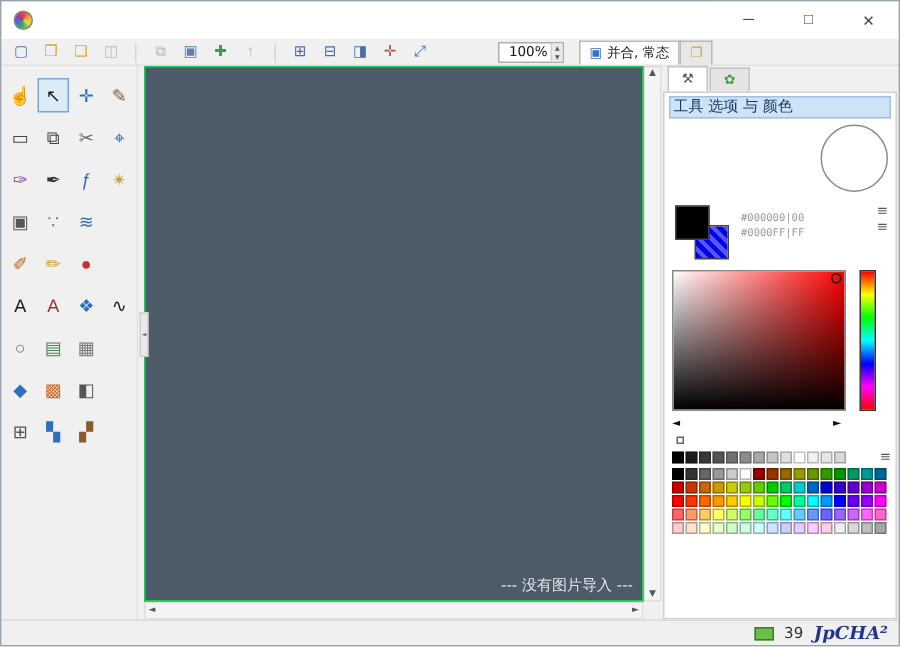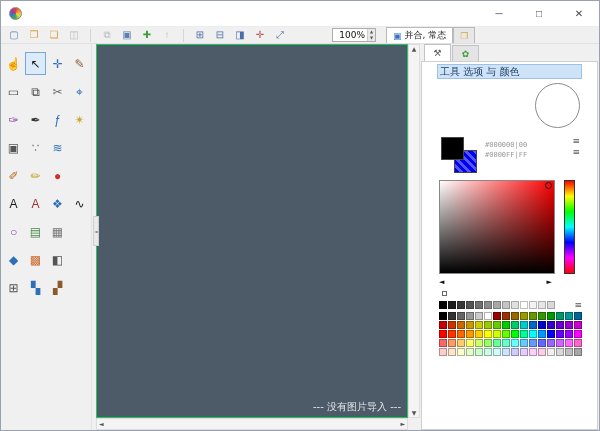--- a/index.html
+++ b/index.html
@@ -55,21 +55,21 @@
     justify-content:space-between;padding:0 2px}
   .corner{flex:0 0 12px;background:#f0f0f0}
   .scroll-arrow{font-size:6px;color:#555;line-height:1}
 
   
   .right-panel{flex:0 0 158px;display:flex;flex-direction:column;background:#f0f0f0;padding:0 1px}
   .rp-tabs{flex:0 0 17px;display:flex;align-items:flex-end;gap:1px;padding-left:3px}
   .rp-tab{width:27px;height:16px;border:1px solid #c3c3c3;border-bottom:none;background:#e4e4e4;
     display:flex;align-items:center;justify-content:center;font-size:9px}
   .rp-tab.selected{background:#fff;height:17px}
-  .rp-body{flex:1;background:#fff;border:1px solid #cfcfcf;display:flex;flex-direction:column;padding:2px 15px;gap:3px;min-height:0}
+  .rp-body{flex:1;background:#fff;border:1px solid #cfcfcf;display:flex;flex-direction:column;padding:2px 3px;gap:3px;min-height:0}
   .rp-title{background:#cfe3f8;border:1px solid #9ec1e4;color:#17375e;font-size:10px;line-height:13px;padding:0 2px}
   .preview-row{height:50px;display:flex;justify-content:flex-end;padding:1px 2px 0 0}
   .brush-circle{width:45px;height:45px;border-radius:50%;border:1px solid #8a8a8a}
   .no-material{text-align:center;color:#909090;font-size:10px}
   .colors-row{display:flex;align-items:flex-start;gap:6px;padding:2px 2px 0 4px;height:42px}
   .swatch-stack{position:relative;width:38px;height:37px}
   .fg-swatch{position:absolute;left:0;top:0;width:23px;height:23px;border:1px solid #444;z-index:2}
   .bg-swatch{position:absolute;left:13px;top:13px;width:23px;height:23px;border:1px solid #444;z-index:1}
   .hex-lines{font-family:"DejaVu Sans Mono",monospace;font-size:7px;color:#9a9a9a;line-height:10px;padding-top:3px}
   .menu-col{margin-left:auto;display:flex;flex-direction:column;gap:3px;font-size:9px;color:#555;line-height:8px}
@@ -376,14 +376,19 @@
               <span class="pal-cell" style="background: rgb(240, 240, 240);"></span>
               <span class="pal-cell" style="background: rgb(217, 217, 217);"></span>
               <span class="pal-cell" style="background: rgb(191, 191, 191);"></span>
               <span class="pal-cell" style="background: rgb(166, 166, 166);"></span>
             </div>
           </div>
       </div>
     </div>
   </div>
 
+  <div class="statusbar">
+    <span class="chip" style="background: rgb(106, 191, 75);"></span>
+    <span class="counter">39</span>
+    <span class="brand">JpCHA²</span>
+  </div>
 
 </div>
 
 </body></html>

